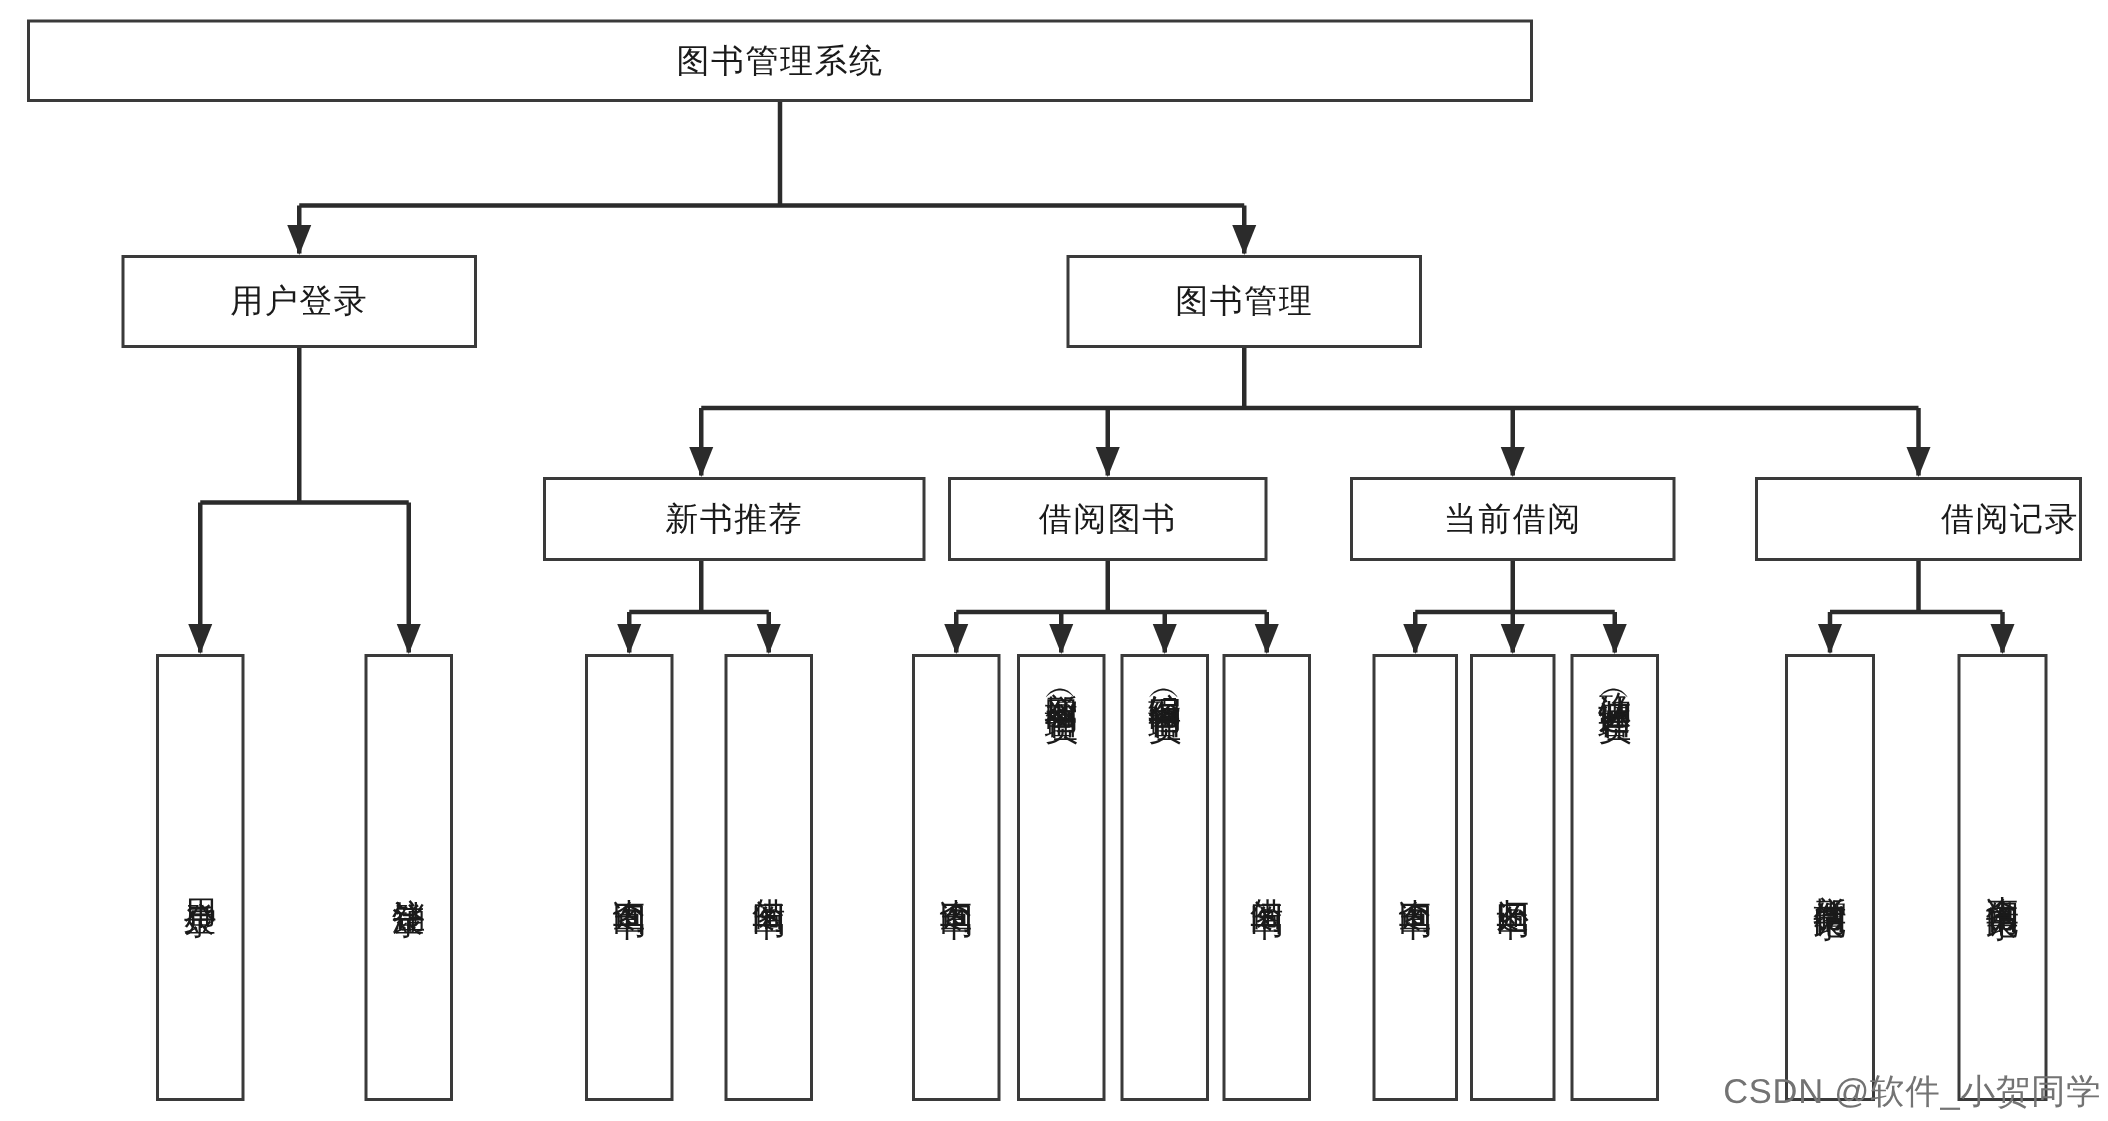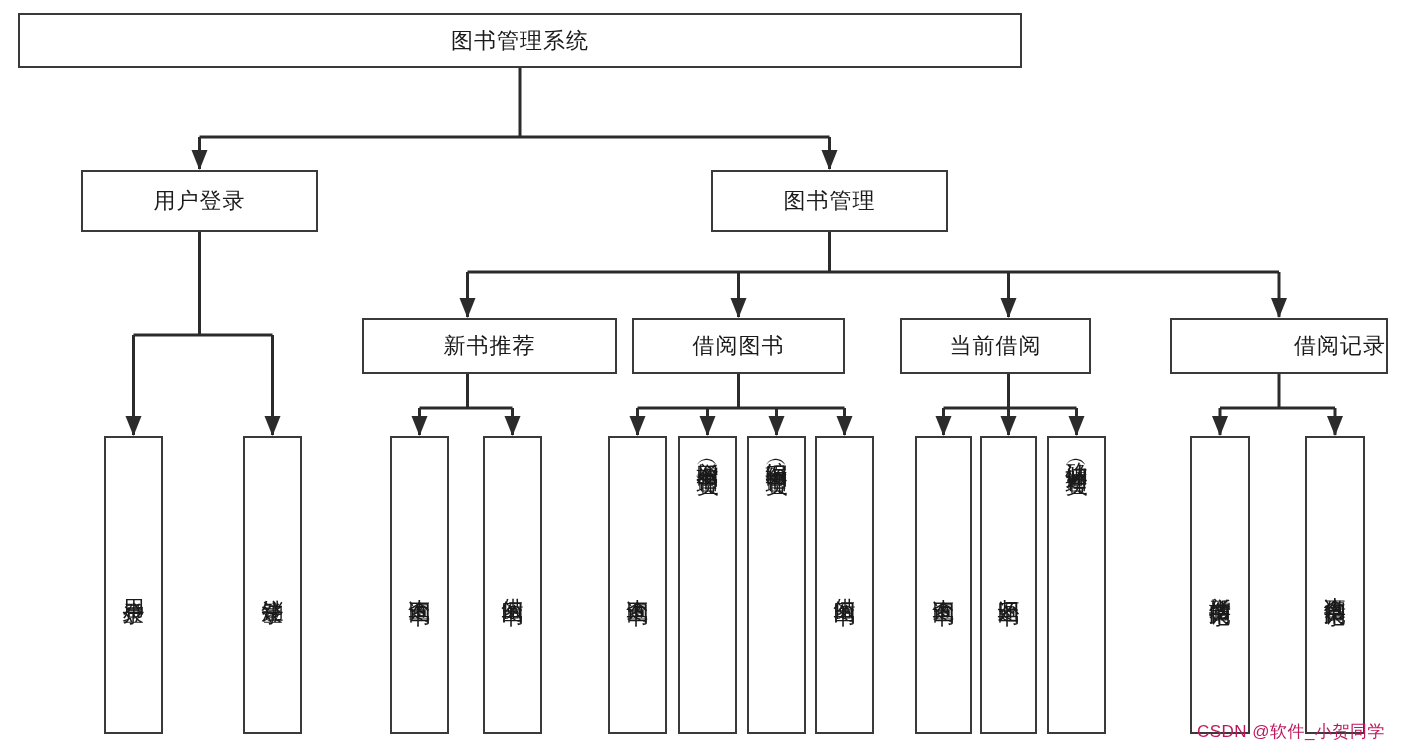--- a/index.html
+++ b/index.html
@@ -32,24 +32,24 @@
     writing-mode:vertical-rl;
     text-orientation:upright;
     line-height:1.0;
     display:block;
     text-align:left;
   }
   .node.vert.center .vlabel{ text-align:center; }
   .node.vert.mid{ align-items:center; }
   #watermark{
     position:absolute;
-    right:20px;
+    right:4px;
     bottom:4px;
-    font-size:17px;
-    color:#be185d;
+    font-size:23px;
+    color:#737373;
     white-space:nowrap;
     letter-spacing:0.5px;
   }
 </style>
 </head>
 <body>
 
 <div id="canvas">
 
   <svg class="connectors" viewBox="0 0 1405 747">
@@ -115,21 +115,21 @@
     </div>
     <div class="node horiz" style="left: 711px; top: 170px; width: 237px; height: 62px;">
       <span>图书管理</span>
     </div>
     <div class="node horiz" style="left: 362px; top: 318px; width: 255px; height: 56px;">
       <span>新书推荐</span>
     </div>
     <div class="node horiz" style="left: 632px; top: 318px; width: 213px; height: 56px;">
       <span>借阅图书</span>
     </div>
-    <div class="node horiz" style="left: 900px; top: 318px; width: 191px; height: 56px;">
+    <div class="node horiz" style="left: 900px; top: 318px; width: 217px; height: 56px;">
       <span>当前借阅</span>
     </div>
     <div class="node horiz" style="left: 1170px; top: 318px; width: 218px; height: 56px; justify-content: flex-end;">
       <span>借阅记录</span>
     </div>
     <div class="node vert mid center" style="left: 104px; top: 436px; width: 59px; height: 298px;">
       <span class="vlabel">用户登录</span>
     </div>
     <div class="node vert mid center" style="left: 243px; top: 436px; width: 59px; height: 298px;">
       <span class="vlabel">注销登录</span>

